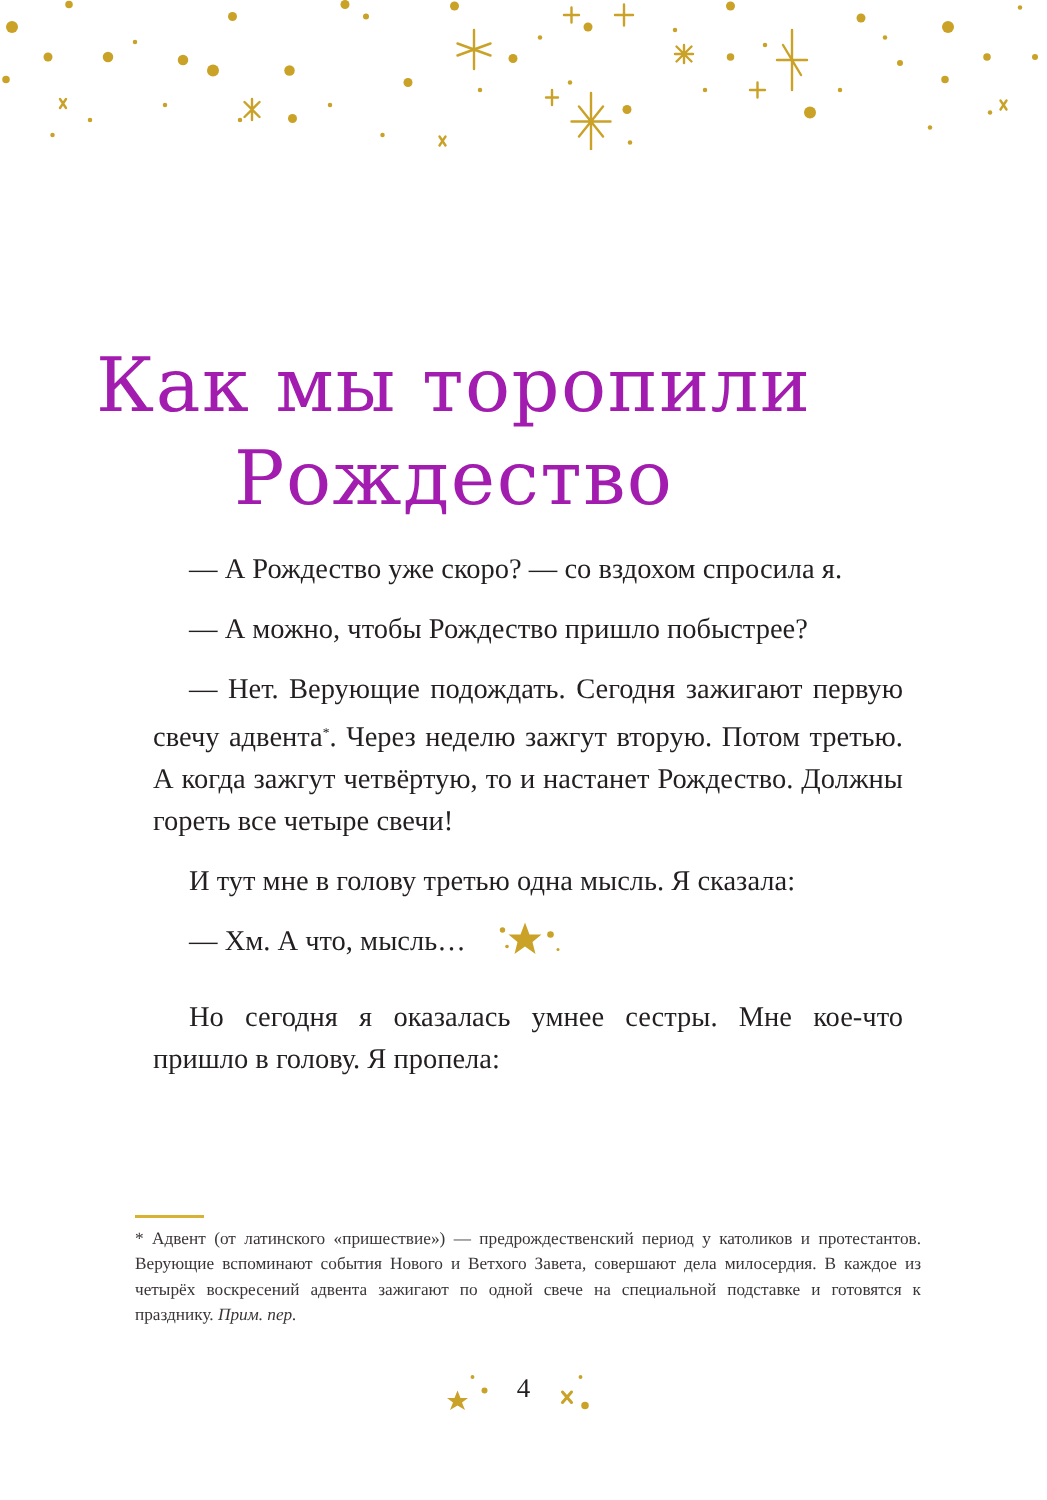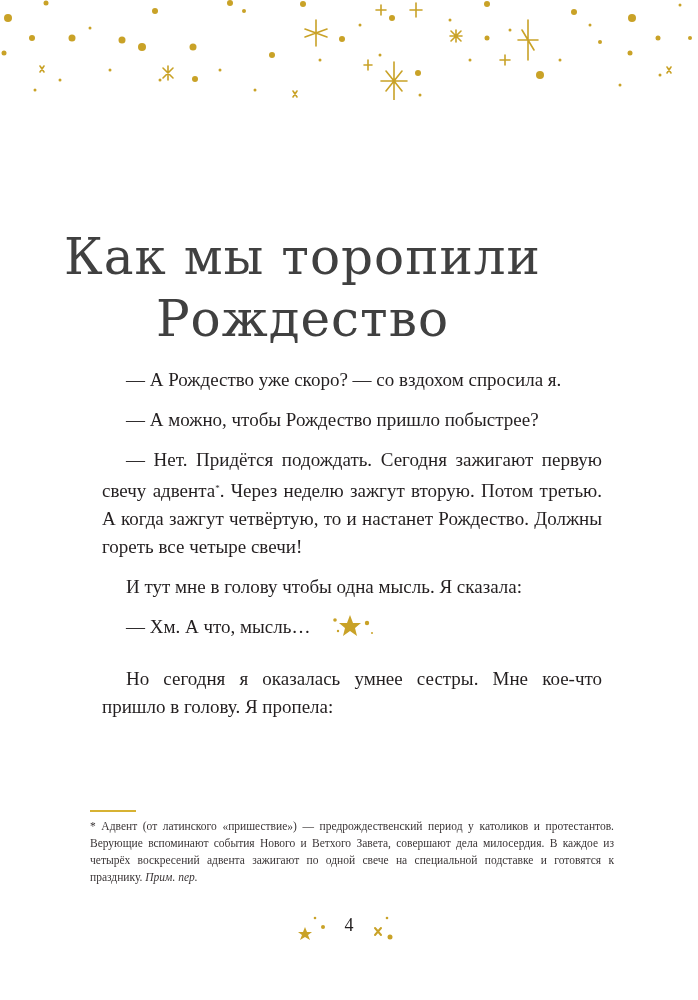--- a/index.html
+++ b/index.html
@@ -1,18 +1,18 @@
 <!DOCTYPE html>
 <html><head>
 <meta charset="utf-8">
 <style>
   html, body { margin: 0; padding: 0; background: #ffffff; }
   body { width: 698px; height: 1000px; position: relative; overflow: hidden; font-family: "Liberation Serif", "DejaVu Serif", serif; color: #231f20; }
   .stars { position: absolute; left: 0; top: 0; width: 698px; height: 100px; }
-  .title { position: absolute; left: 0; width: 605px; top: 192px; text-align: center; color: #404040; font-family: "DejaVu Serif", serif; font-size: 50px; line-height: 62px; font-weight: normal; letter-spacing: 1px; }
+  .title { position: absolute; left: 0; width: 605px; top: 192px; text-align: center; color: #a21caf; font-family: "DejaVu Serif", serif; font-size: 50px; line-height: 62px; font-weight: normal; letter-spacing: 1px; }
   .body-text { position: absolute; left: 90px; width: 524px; font-size: 19px; line-height: 28px; }
   .body-text p { margin: 12px; text-align: justify; text-align-last: left; }
   .body-text p.ind { text-indent: 24px; }
   .sep { position: absolute; left: 310px; top: 605px; width: 80px; height: 40px; }
   .fn-rule { position: absolute; left: 90px; top: 810px; width: 46px; height: 2px; background: #d7b233; }
   .footnote { position: absolute; left: 90px; top: 818px; width: 524px; font-size: 11.5px; line-height: 17px; color: #3a3536; text-align: justify; }
   .footnote i { }
   .pagenum { position: absolute; left: 0; width: 698px; top: 915px; text-align: center; font-size: 18px; }
   .pn-stars { position: absolute; left: 290px; top: 905px; width: 120px; height: 40px; }
   sup { font-size: 9px; vertical-align: 6px; }
@@ -85,22 +85,22 @@
 </svg>
 
 <h1 class="title">
   <span>Как мы торопили</span><br>
   <span>Рождество</span>
 </h1>
 
 <div class="body-text" style="top:354px;">
   <p class="ind">— А Рождество уже скоро? — со вздохом спросила я.</p>
   <p class="ind">— А можно, чтобы Рождество пришло побыстрее?</p>
-  <p class="ind"><span>— Нет. Придётся подождать. Сегодня зажигают первую свечу адвента</span><sup>*</sup><span>. Через неделю зажгут вторую. Потом третью. А когда зажгут четвёртую, то и настанет Рождество. Должны гореть все четыре свечи!</span></p>
-  <p class="ind">И тут мне в голову чтобы одна мысль. Я сказала:</p>
+  <p class="ind"><span>— Нет. Верующие подождать. Сегодня зажигают первую свечу адвента</span><sup>*</sup><span>. Через неделю зажгут вторую. Потом третью. А когда зажгут четвёртую, то и настанет Рождество. Должны гореть все четыре свечи!</span></p>
+  <p class="ind">И тут мне в голову третью одна мысль. Я сказала:</p>
   <p class="ind">— Хм. А что, мысль…</p>
 </div>
 
 <svg class="sep" viewBox="0 0 80 40">
   <polygon fill="#c9a227" points="40,10 43,18 51,18 45,23 47,31 40,26 33,31 35,23 29,18 37,18"></polygon>
   <circle cx="25" cy="15" r="1.8" fill="#c9a227"></circle>
     <circle cx="57" cy="18" r="2.2" fill="#c9a227"></circle>
     <circle cx="28" cy="26" r="1.2" fill="#c9a227"></circle>
     <circle cx="62" cy="28" r="1" fill="#c9a227"></circle>
 </svg>

